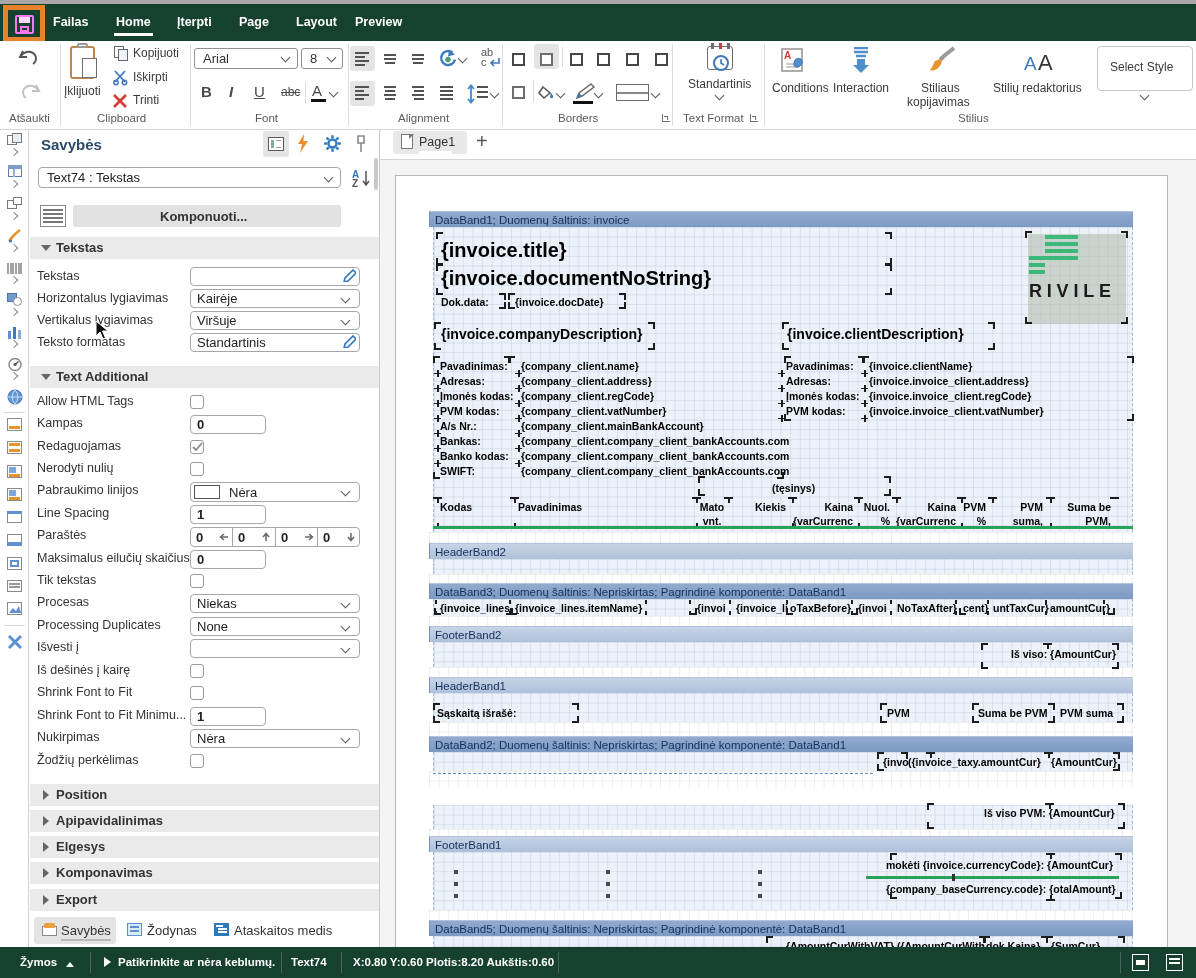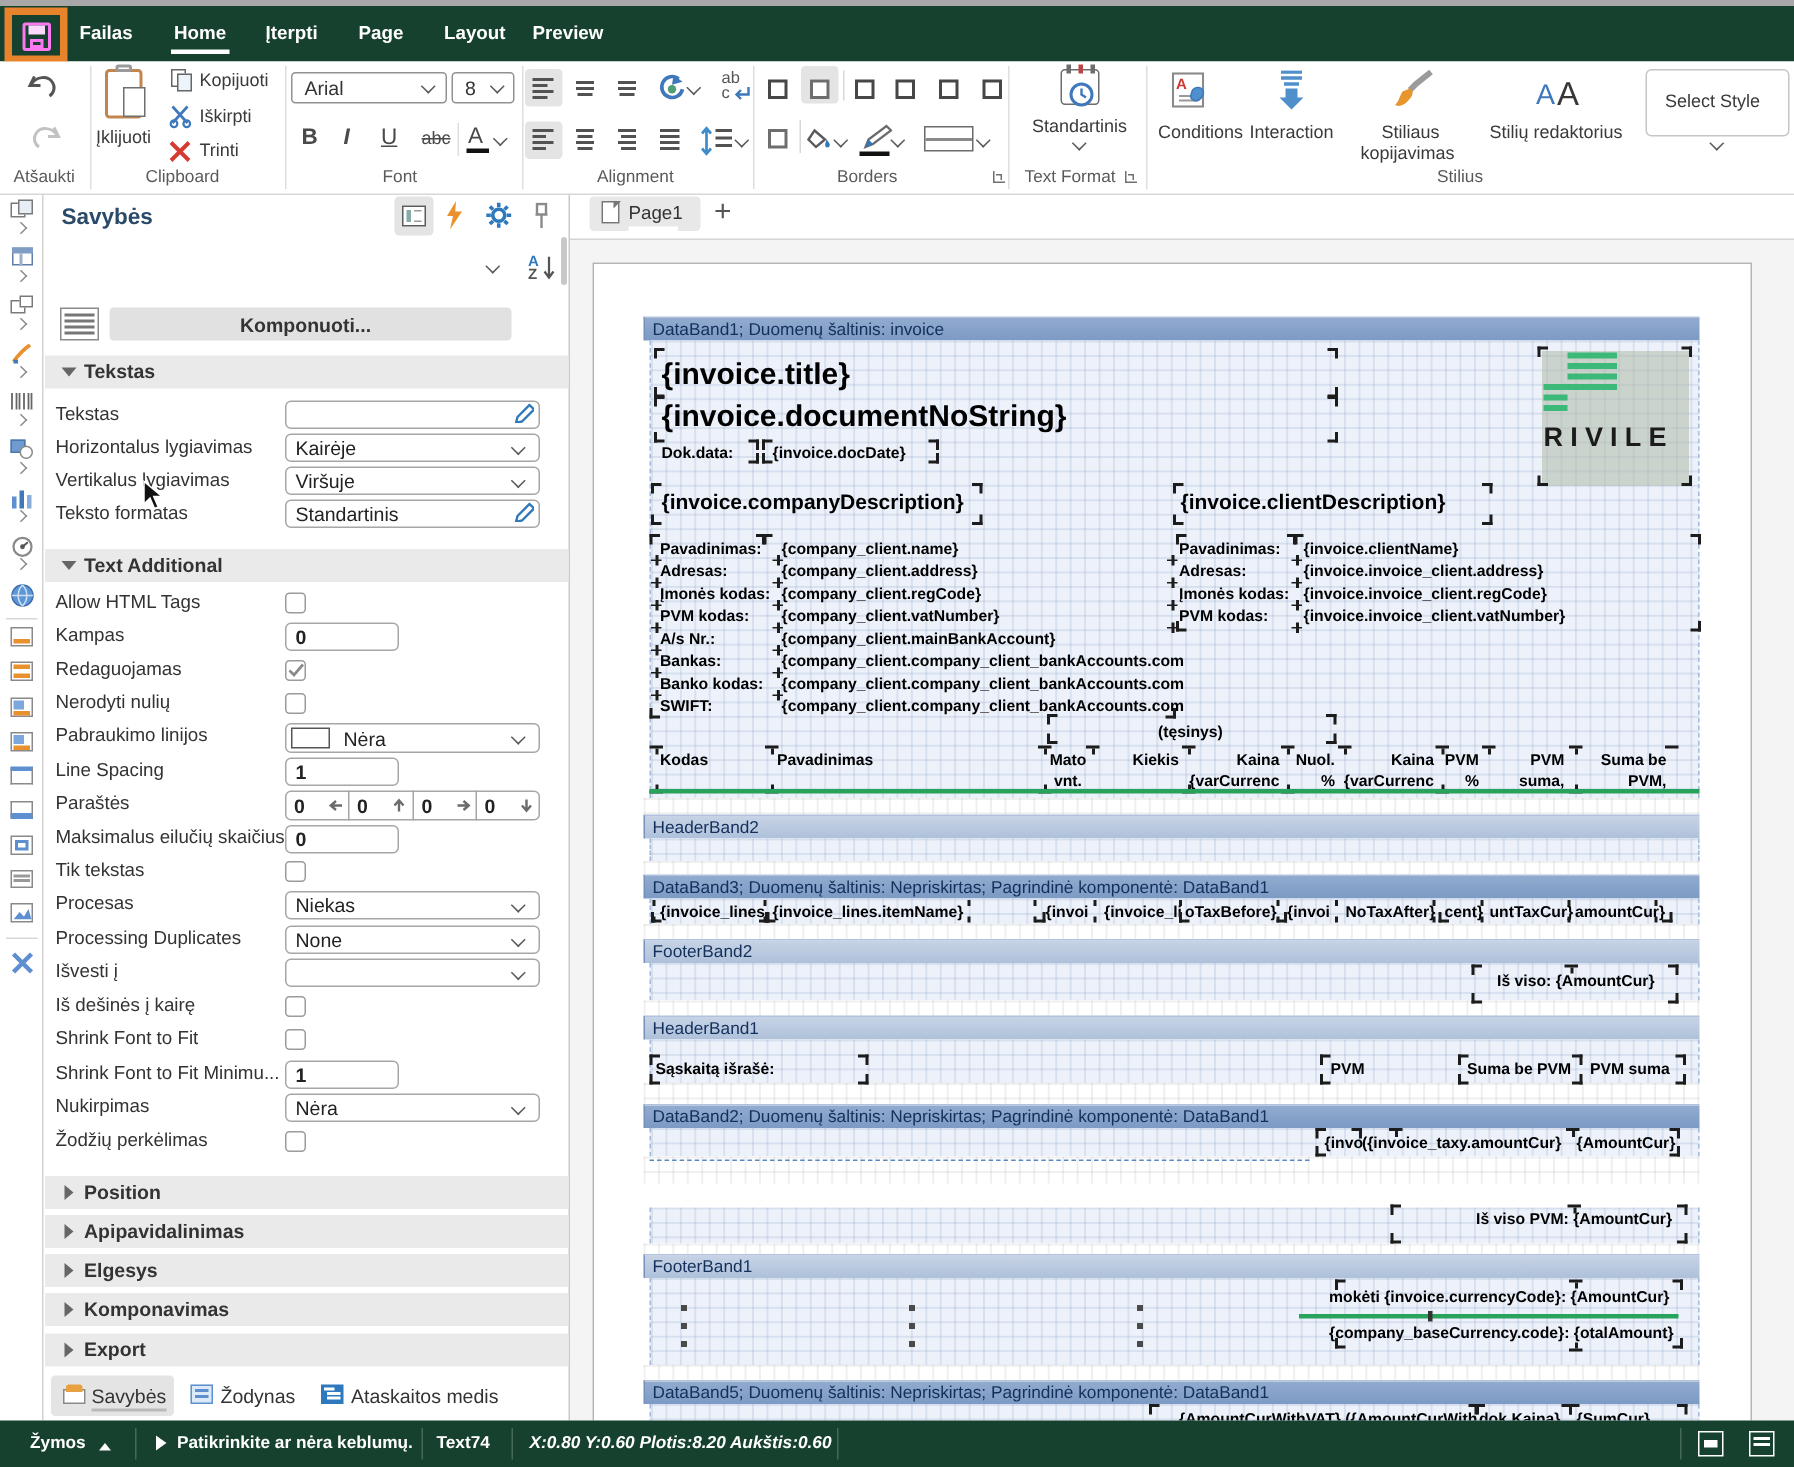--- a/index.html
+++ b/index.html
@@ -369,20 +369,21 @@
       </svg>
   <svg class="a" style="left:293px;top:4px;" width="19" height="19" viewBox="0 0 19 19">
         <circle cx="9.5" cy="9.5" r="4" fill="none" stroke="#2e79bd" stroke-width="2.4"></circle>
         <g stroke="#2e79bd" stroke-width="2.4">
           <path d="M9.5 1.2 v3 M9.5 14.8 v3 M1.2 9.5 h3 M14.8 9.5 h3 M3.6 3.6 l2.1 2.1 M13.3 13.3 l2.1 2.1 M15.4 3.6 l-2.1 2.1 M5.7 13.3 l-2.1 2.1"></path>
         </g>
       </svg>
   <svg class="a" style="left:325px;top:5px;" width="12" height="18">
         <path d="M3 1 h6 v7 h-6 Z M2 8 h8 M6 8 v9" stroke="#8a8a8a" stroke-width="1.6" fill="#fff"></path>
       </svg>
+  <div class="pinput" style="left:8px;top:37px;width:303px;height:21px;padding:2px 0 0 8px;">Text74 : Tekstas</div>
   <div class="cv" style="left:295px;top:44px;"></div>
   <div class="a" style="left:322px;top:39px;font-size:10px;font-weight:700;color:#2e79bd;">A</div>
   <div class="a" style="left:322px;top:48px;font-size:10px;font-weight:700;color:#555;">Z</div>
   <svg class="a" style="left:332px;top:41px;" width="8" height="16">
         <path d="M4 0 v13 M1 10 L4 14 L7 10" stroke="#555" stroke-width="1.5" fill="none"></path>
       </svg>
   <div class="a" style="left:10px;top:75px;width:26px;height:22px;border:1px solid #8a8a8a;background:#fff;"></div>
   <div class="a" style="left:13px;top:79px;width:20px;height:2px;background:#777;"></div>
       <div class="a" style="left:13px;top:83px;width:20px;height:2px;background:#777;"></div>
       <div class="a" style="left:13px;top:87px;width:20px;height:2px;background:#777;"></div>
@@ -760,21 +761,21 @@
           <div class="vt" style="left:591px;top:424px;"></div>
           <div class="vt" style="left:591px;top:435px;"></div>
           <div class="vt" style="left:649px;top:424px;"></div>
           <div class="vt" style="left:649px;top:435px;"></div>
           <div class="vt" style="left:707px;top:424px;"></div>
           <div class="vt" style="left:707px;top:435px;"></div>
 
    <div class="bbar lt" style="top:450px;">FooterBand2</div>
    <div class="bct" style="top:466px;height:25px;"></div>
    <div class="gap" style="top:491px;height:10px;"></div>
-   <div class="t" style="left:602px;top:472px;">Iš viso: {AmountCur}</div>
+   <div class="t" style="left:615px;top:472px;">Iš viso: {AmountCur}</div>
    <div class="m mtl" style="left:585px;top:467px;"></div>
           <div class="m mtr" style="left:716px;top:467px;"></div>
    <div class="m mbl" style="left:585px;top:486px;"></div>
           <div class="m mbr" style="left:716px;top:486px;"></div>
    <div class="tick dn" style="left:647px;top:467px;">
             <i></i>
           </div>
 
    <div class="bbar lt" style="top:501px;">HeaderBand1</div>
    <div class="bct" style="top:517px;height:29px;"></div>
@@ -869,21 +870,21 @@
 </div>
 <div class="a" id="statusbar">
   <div class="st" style="left:20px;">Žymos</div>
   <div class="a" style="left:66px;top:15px;width:0;height:0;border-left:4.5px solid transparent;border-right:4.5px solid transparent;border-bottom:5px solid #fff;"></div>
   <div class="stsep" style="left:90px;"></div>
   <div class="a" style="left:104px;top:10px;width:0;height:0;border-top:5px solid transparent;border-bottom:5px solid transparent;border-left:7px solid #fff;"></div>
   <div class="st" style="left:118px;">Patikrinkite ar nėra keblumų.</div>
   <div class="stsep" style="left:281px;"></div>
   <div class="st" style="left:291px;">Text74</div>
   <div class="stsep" style="left:341px;"></div>
-  <div class="st" style="left:353px;font-style:italic;">X:0.80 Y:0.60 Plotis:8.20 Aukštis:0.60</div>
+  <div class="st" style="left:353px;">X:0.80 Y:0.60 Plotis:8.20 Aukštis:0.60</div>
   <div class="stsep" style="left:558px;"></div>
   <div class="stsep" style="left:1120px;"></div>
   <div class="a" style="left:1132px;top:7px;width:17px;height:17px;border:1.6px solid #fff;"></div>
   <div class="a" style="left:1136px;top:13px;width:9px;height:5px;background:#fff;"></div>
   <div class="a" style="left:1166px;top:7px;width:17px;height:17px;border:1.6px solid #fff;"></div>
   <div class="a" style="left:1169px;top:11px;width:11px;height:2px;background:#fff;"></div>
   <div class="a" style="left:1169px;top:15px;width:11px;height:2px;background:#fff;"></div>
 </div>
 </div>
 

